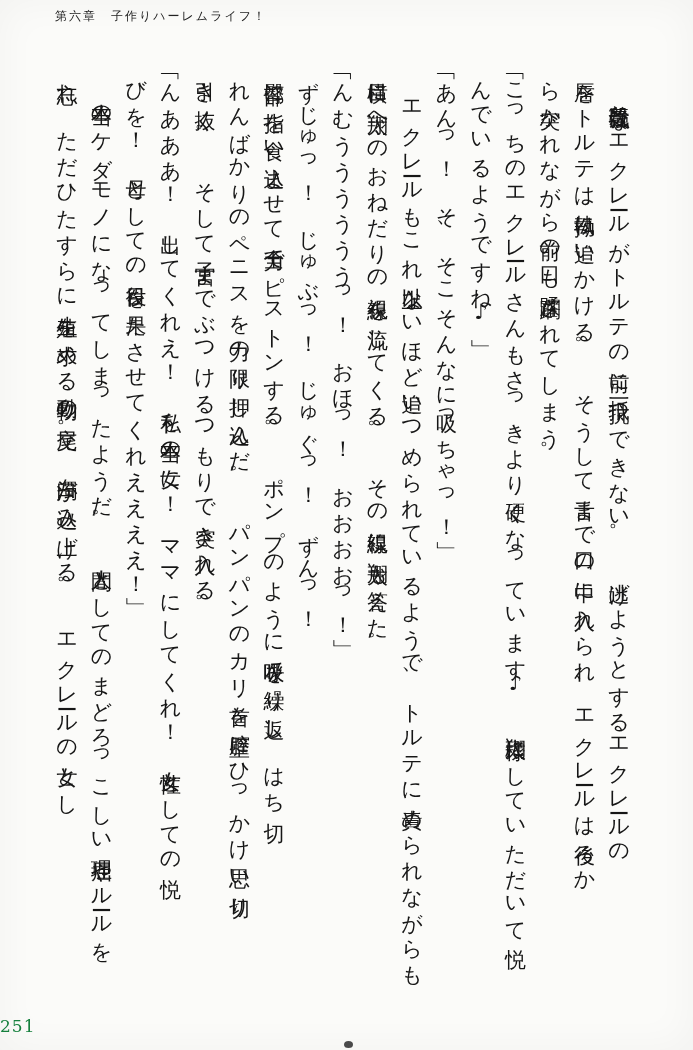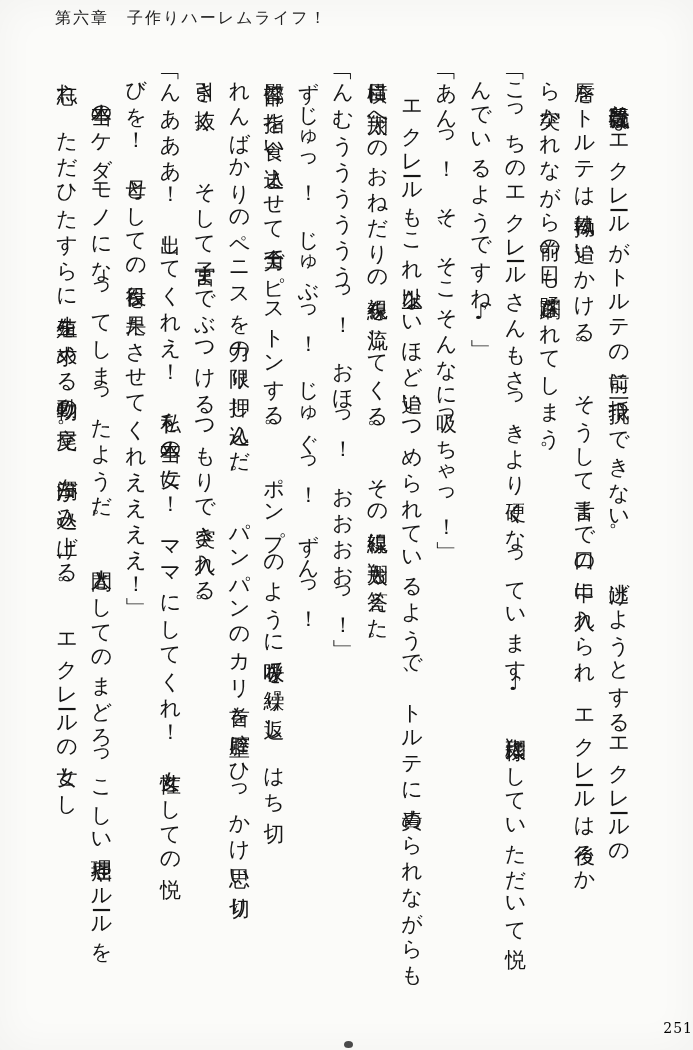--- a/index.html
+++ b/index.html
@@ -14,21 +14,21 @@
     height: 1050px;
     background: #fbfbf9;
     color: #1c1c1c;
     overflow: hidden;
     box-shadow: inset 0 0 40px rgba(0,0,0,0.04);
   }
   .running-header {
     position: absolute;
     top: 8px;
     left: 55px;
-    font-size: 16px;
+    font-size: 12px;
     letter-spacing: 2px;
     color: #222;
     white-space: nowrap;
   }
   .text-block {
     position: absolute;
     top: 66px;
     left: 48px;
     width: 588px;
     height: 966px;
@@ -45,24 +45,24 @@
     white-space: pre-wrap;
   }
   .column.indent {
     text-indent: 1em;
   }
   .page-footer {
     position: absolute;
     bottom: 14px;
     left: 0;
     width: 100%;
-    text-align: right;
-    font-size: 14px;
+    text-align: left;
+    font-size: 17px;
     letter-spacing: 1px;
-    color: #000000;
+    color: #15803d;
   }
   .smudge {
     position: absolute;
     left: 344px;
     bottom: 2px;
     width: 9px;
     height: 7px;
     background: #2b2b2b;
     border-radius: 50%;
     opacity: 0.85;

